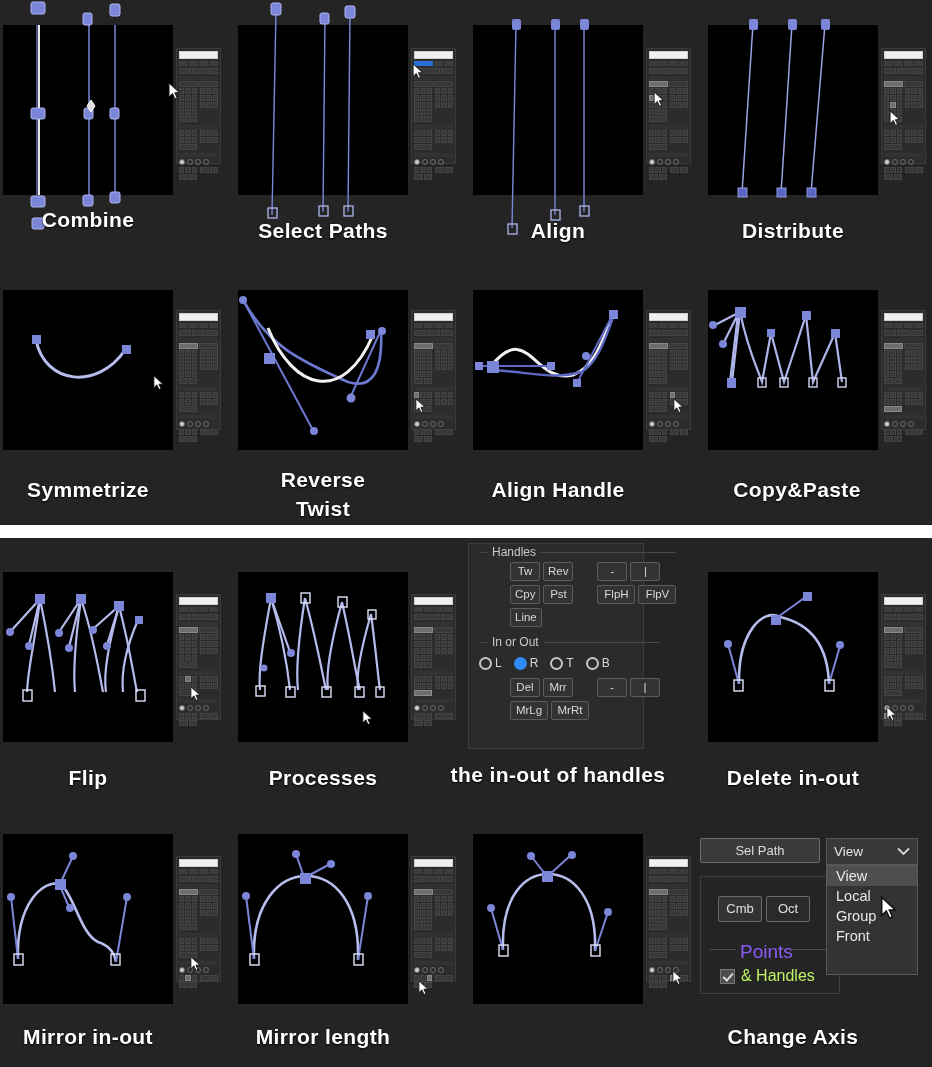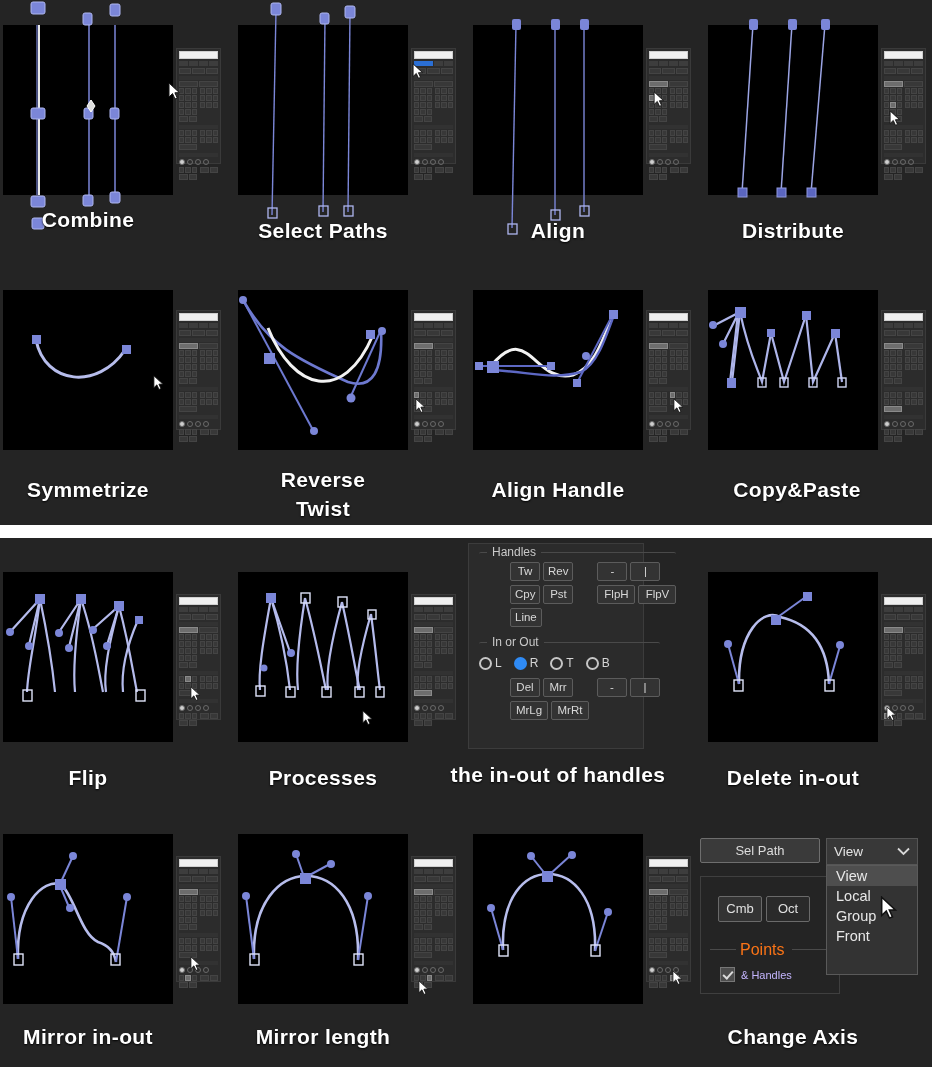--- a/index.html
+++ b/index.html
@@ -70,24 +70,24 @@
   .dropdown{position:absolute;background:#333333;border:1px solid #5a5a5a;
             box-sizing:border-box;z-index:5;}
   .dropdown .opt{font-size:14.5px;color:#e8e8e8;padding:2px 9px;}
   .dropdown .opt.sel{background:#4e4e4e;}
   .cardbox{position:absolute;border:1px solid #3f3f3f;box-sizing:border-box;}
   .cmbsep{position:absolute;display:flex;gap:4px;}
   .cmbsep .btn2{width:44px;height:26px;line-height:24px;text-align:center;
        background:#333;border:1px solid #6a6a6a;box-sizing:border-box;
        font-size:13px;color:#e0e0e0;border-radius:2px;}
   .cmbsep .btn2.dark{background:#2a2a2a;}
-  .ptslabel{position:absolute;font-size:16px;color:#f97316;}
+  .ptslabel{position:absolute;font-size:19px;color:#8b5cf6;}
   .ptsline{position:absolute;height:1px;background:#4a4a4a;}
   .chkrow{position:absolute;display:flex;align-items:center;gap:6px;
-          font-size:11px;color:#c4b5fd;}
+          font-size:16px;color:#bef264;}
   .chkrow .box{width:15px;height:15px;background:#4d4d4d;border:1px solid #777;
                box-sizing:border-box;position:relative;}
   .chkrow .box:after{content:"";position:absolute;left:4px;top:1px;width:4px;height:8px;
                border:solid #dcdcdc;border-width:0 2px 2px 0;transform:rotate(42deg);}
 
   .cursor{position:absolute;pointer-events:none;}
 </style>
 </head>
 <body>
 

